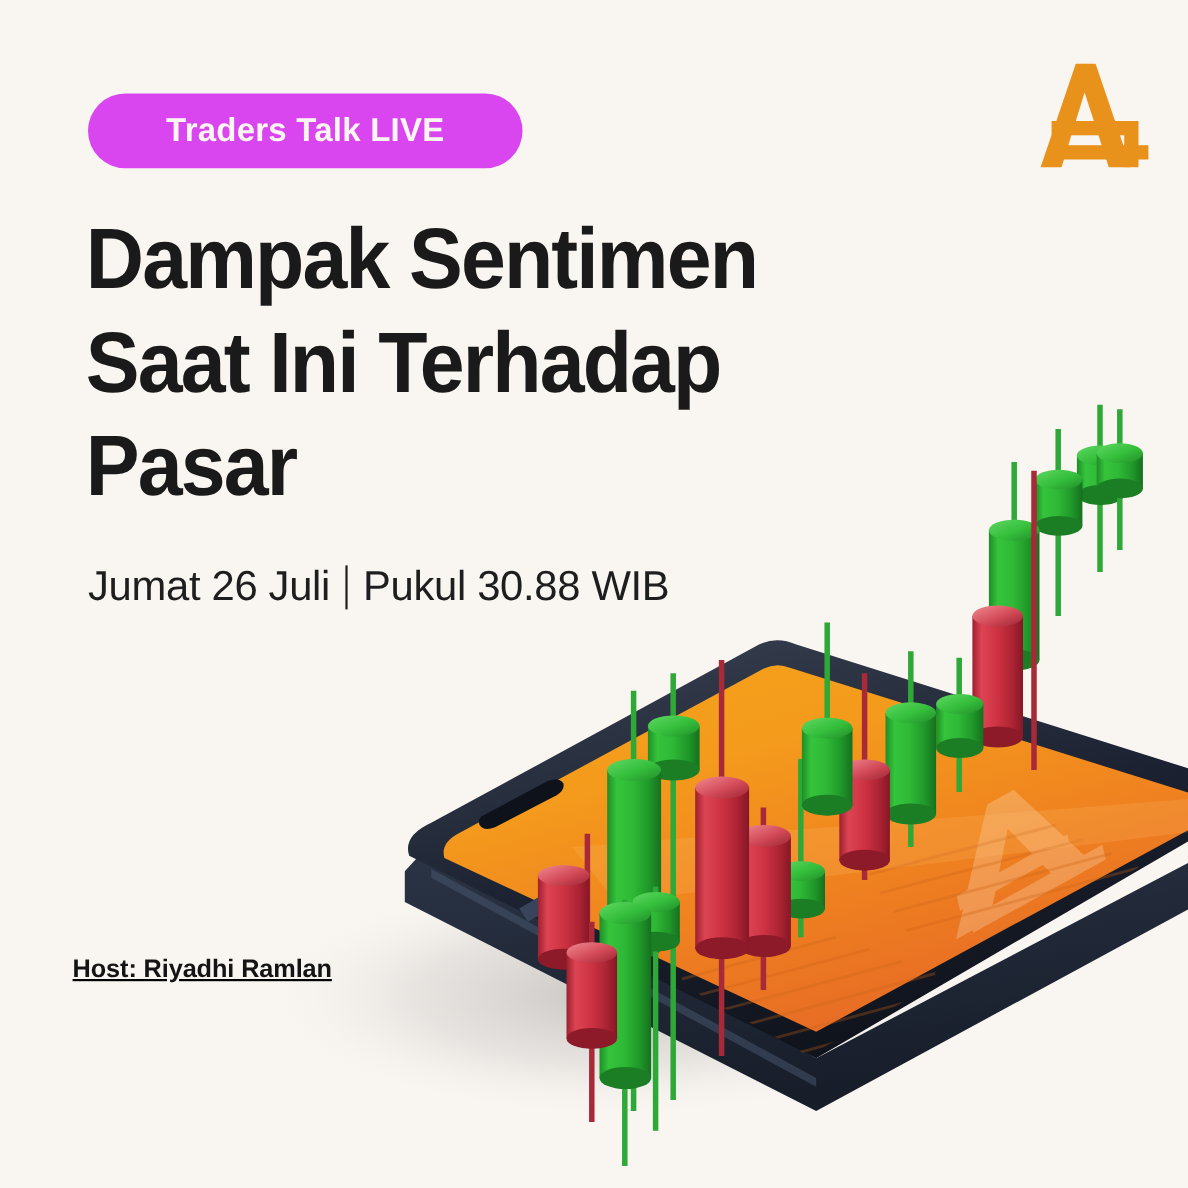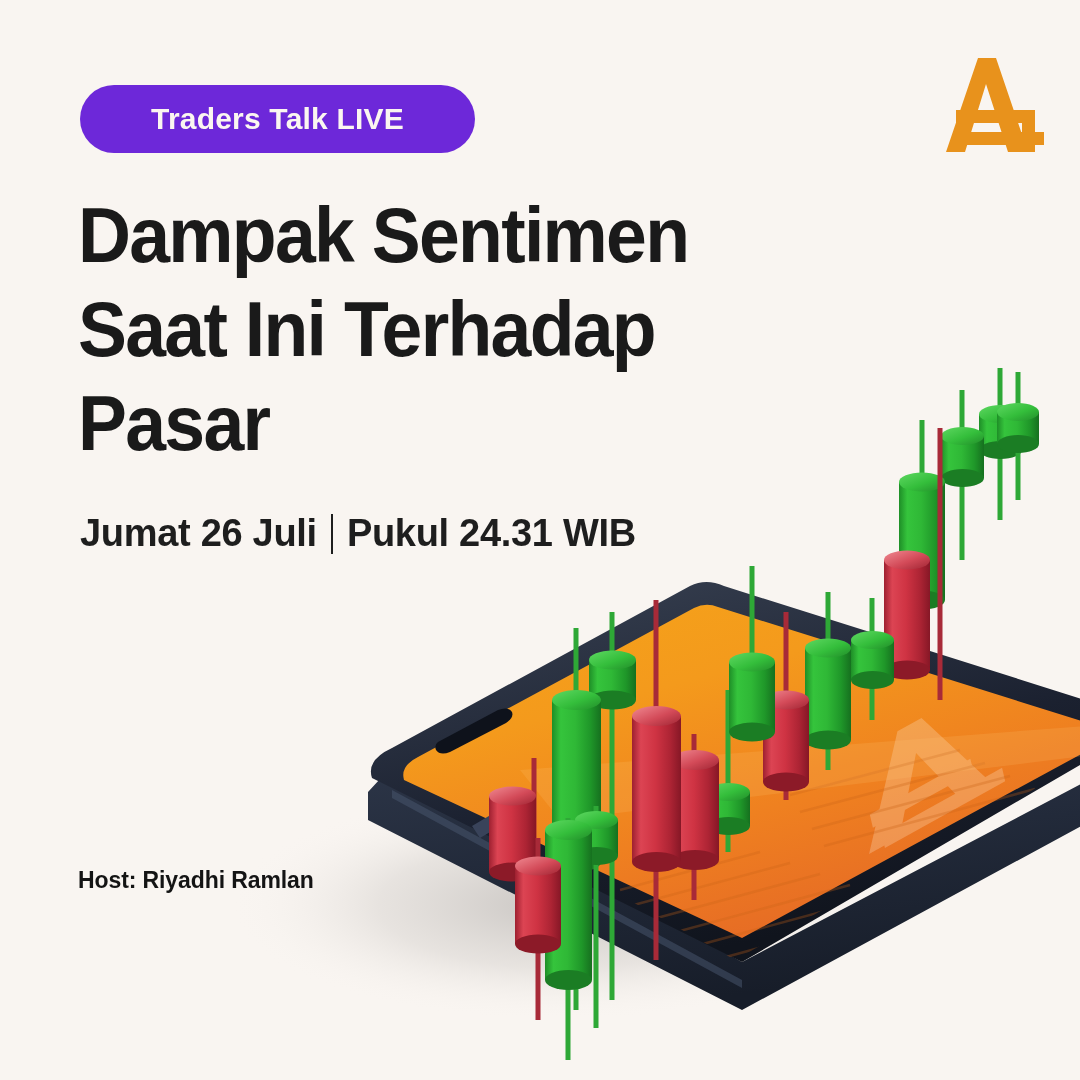--- a/index.html
+++ b/index.html
@@ -14,50 +14,50 @@
   
   .illus{position:absolute;left:0;top:0;width:1080px;height:1080px;}
 
   
   .content{position:absolute;inset:0;}
 
   .badge{
     position:absolute;left:80px;top:85px;
     height:68px;min-width:395px;
     display:flex;align-items:center;justify-content:center;
-    background:#6d28d9;border-radius:40px;
+    background:#d946ef;border-radius:40px;
     padding:0 34px;box-sizing:border-box;
   }
   .badge-label{
     color:#FBF6F0;font-size:30px;font-weight:bold;
     letter-spacing:.2px;line-height:1;white-space:nowrap;
   }
 
   .logo{position:absolute;right:28px;top:52px;width:118px;height:112px;}
 
   .title{
     position:absolute;left:78px;top:196px;width:700px;
     color:#1A1A1A;
     font-size:78px;font-weight:bold;line-height:1.0;
     letter-spacing:-1.8px;
     transform:scaleX(.94);transform-origin:left top;
   }
   .title-line{display:block;white-space:nowrap;margin-bottom:16px;}
 
   .datetime{
     position:absolute;left:80px;top:512px;
-    color:#1E1E1E;font-size:38px;font-weight:bold;
+    color:#1E1E1E;font-size:38px;font-weight:normal;
     letter-spacing:-.3px;white-space:nowrap;
     display:flex;align-items:center;gap:14px;
   }
   .sep{
     display:inline-block;width:2px;height:40px;background:#1E1E1E;
   }
 
-  .people{position:absolute;left:78px;top:866px;}
+  .people{position:absolute;left:66px;top:866px;text-decoration:underline;}
   .p-name{
     color:#141414;font-size:23px;font-weight:bold;
     letter-spacing:-.1px;white-space:nowrap;line-height:1.25;
   }
   .p-role{
     color:#1E1E1E;font-size:21px;font-weight:normal;
     letter-spacing:-.1px;white-space:nowrap;line-height:1.3;
     margin-top:5px;
   }
   .p-group + .p-group{margin-top:30px;}
@@ -310,21 +310,21 @@
 
     <div class="title">
       <span class="title-line">Dampak Sentimen</span>
       <span class="title-line">Saat Ini Terhadap</span>
       <span class="title-line">Pasar</span>
     </div>
 
     <div class="datetime">
       <span>Jumat 26 Juli</span>
       <span class="sep"></span>
-      <span>Pukul 24.31 WIB</span>
+      <span>Pukul 30.88 WIB</span>
     </div>
 
     <div class="people">
       <div class="p-group">
         <div class="p-name">Host: Riyadhi Ramlan</div>
       </div>
     </div>
 
   </div>
 </div>

